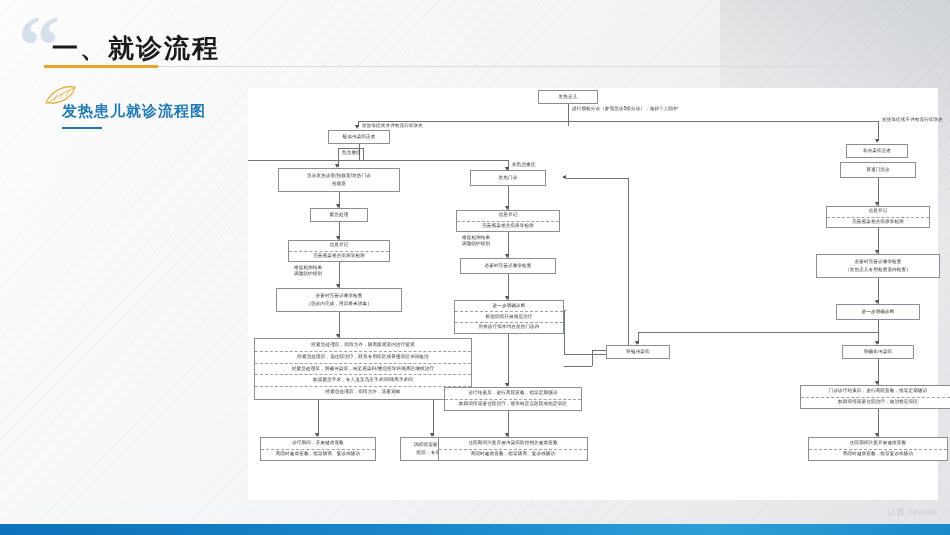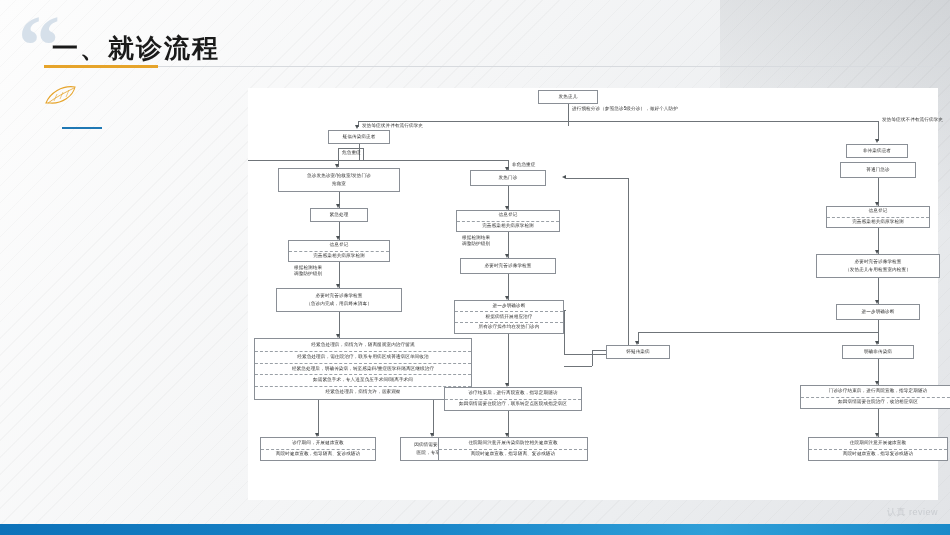--- a/index.html
+++ b/index.html
@@ -109,20 +109,21 @@
   <div id="page-title">一、就诊流程</div>
   <div id="title-rule"></div>
   <div id="title-rule-ext"></div>
 
   <svg id="leaf-icon" viewBox="0 0 34 22">
     <path d="M2 19 C6 9, 18 1, 31 3 C29 12, 18 20, 6 19 Z" fill="none" stroke="#e6a42b" stroke-width="1.1"></path>
     <path d="M4 19 C12 13, 22 8, 30 4" fill="none" stroke="#e6a42b" stroke-width=".8"></path>
     <path d="M10 17 L13 10 M16 15 L19 8 M22 13 L25 6" fill="none" stroke="#e6a42b" stroke-width=".6"></path>
   </svg>
 
+  <div id="sub-title">发热患儿就诊流程图</div>
   <div id="sub-rule"></div>
 
   <div id="chart">
 
     <div class="node" style="left:290px;top:2px;width:60px;height:14px;">
       <div class="seg">发热患儿</div>
     </div>
 
     <div class="ln v" style="left:320px;top:16px;height:22px;"></div>
     <div class="lbl" style="left:324px;top:18px;">进行预检分诊（参照急诊5级分诊），做好个人防护</div>

